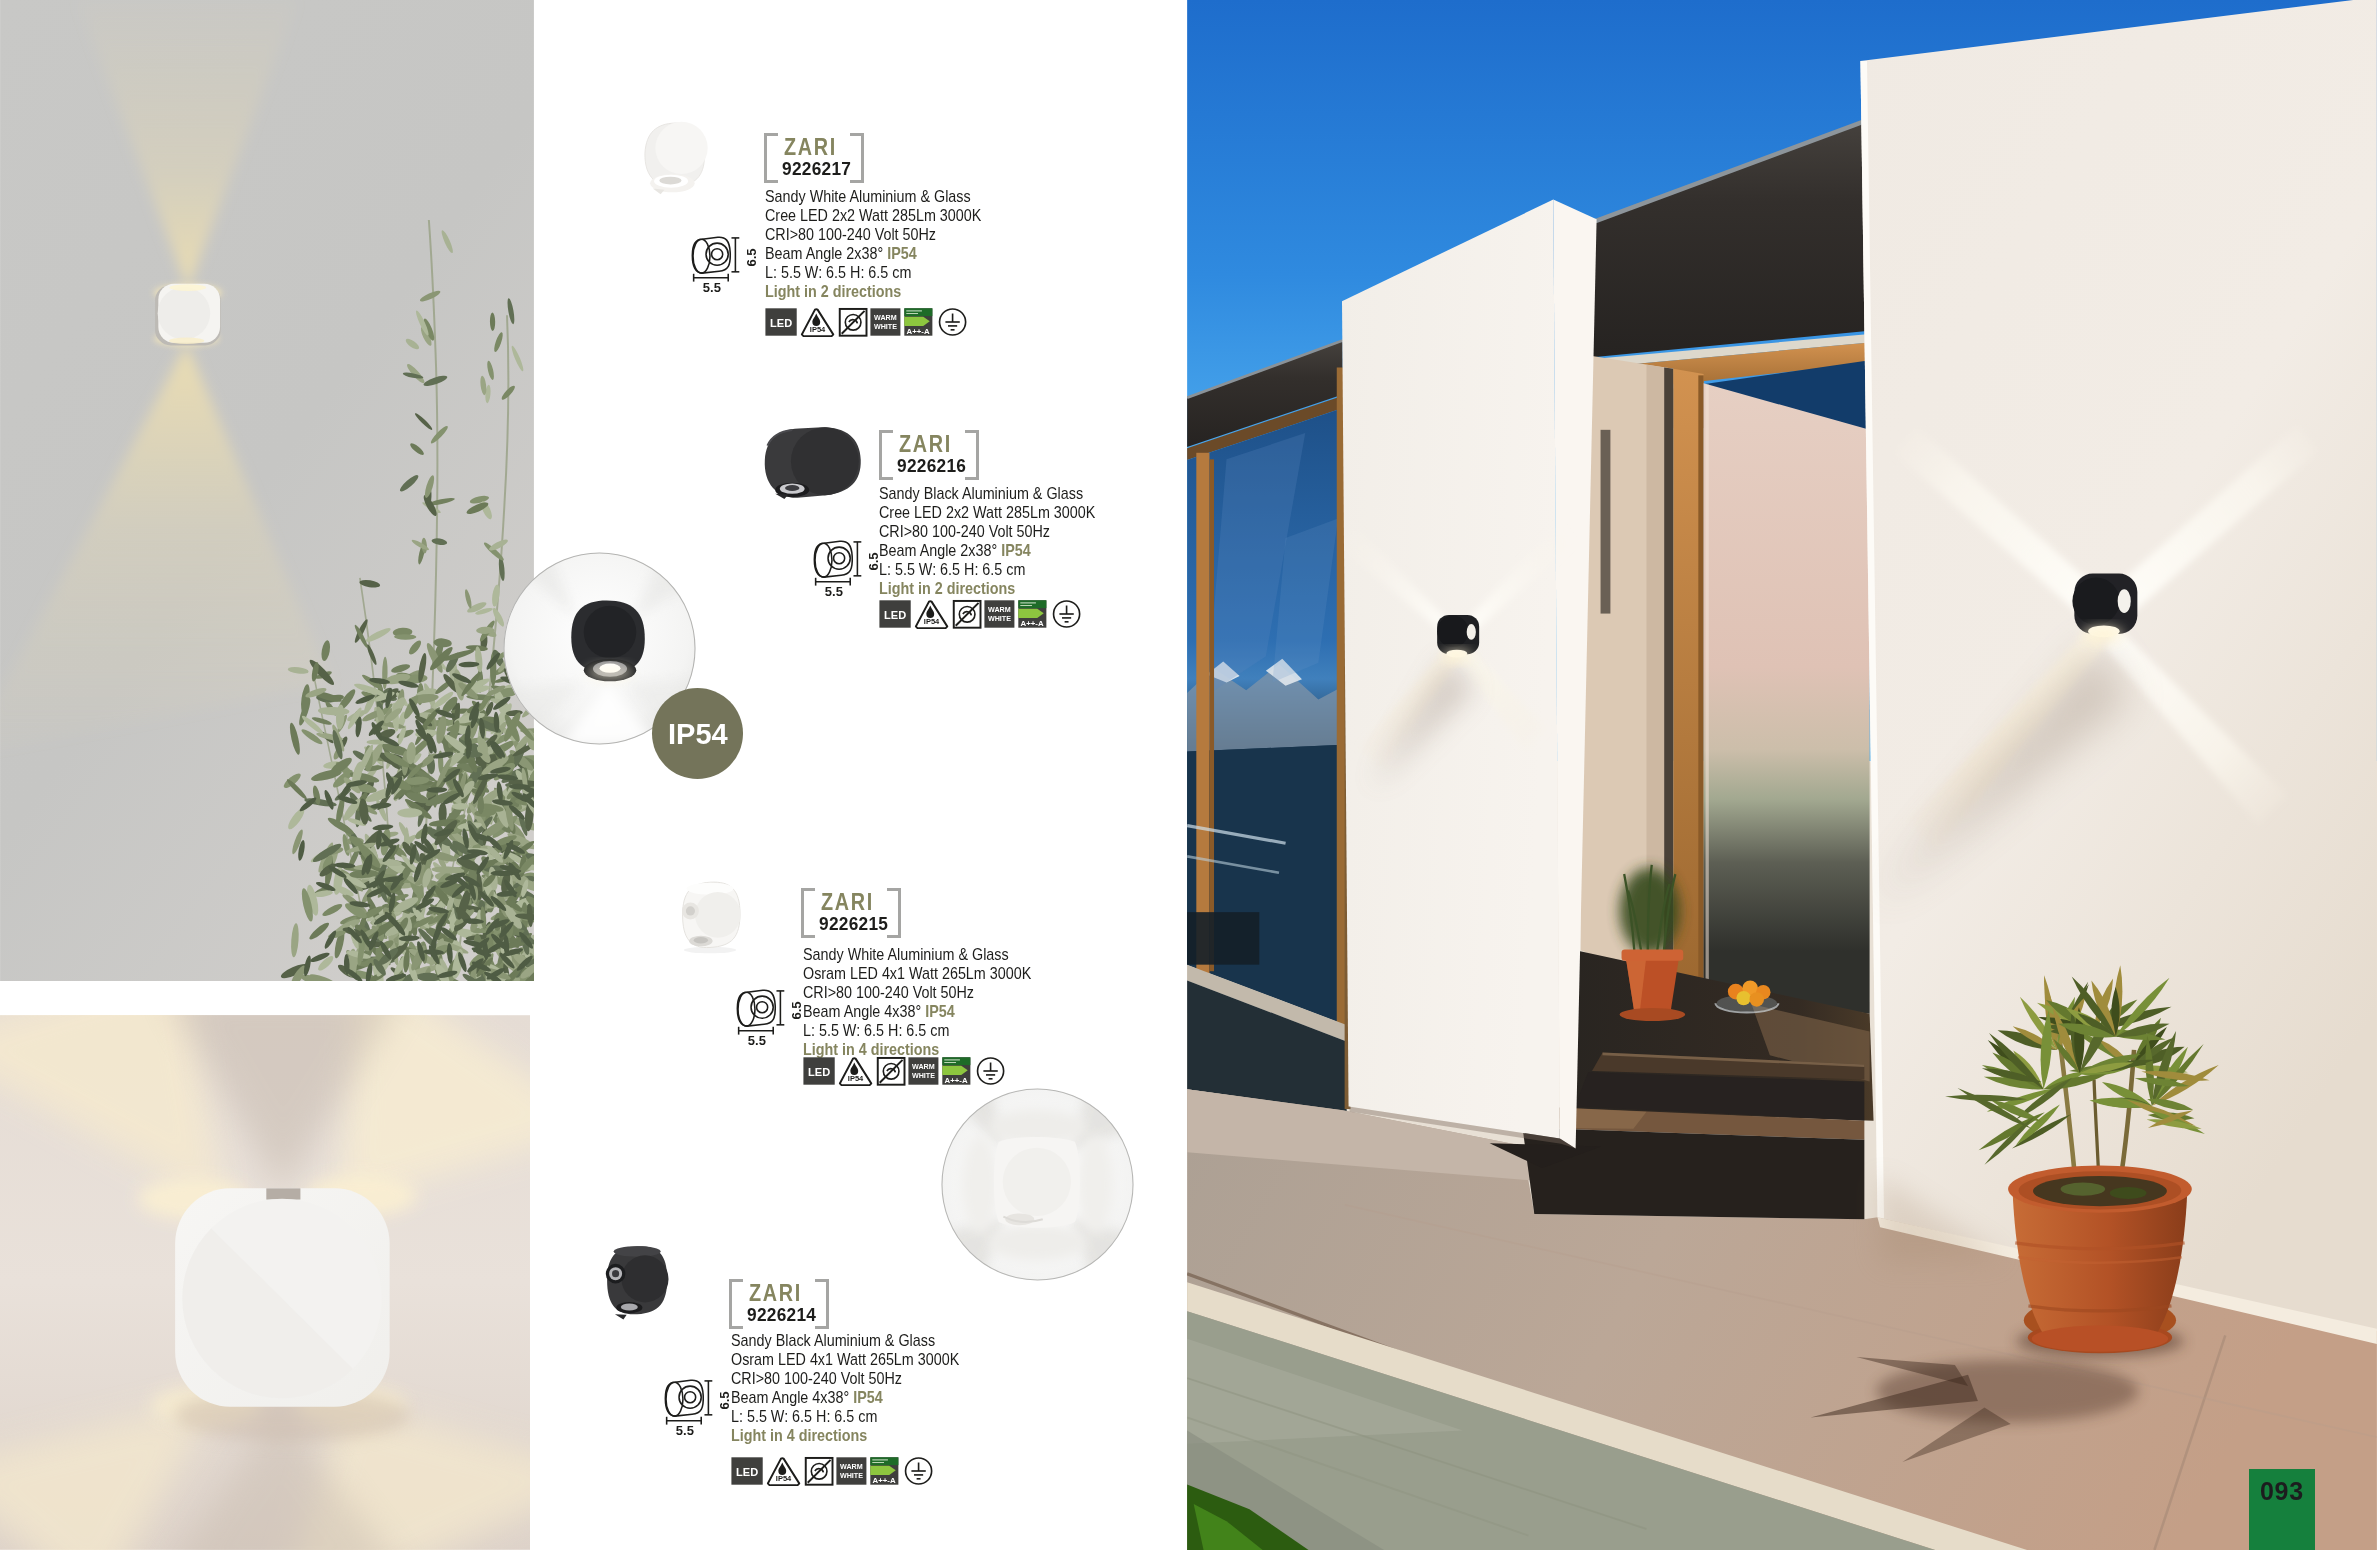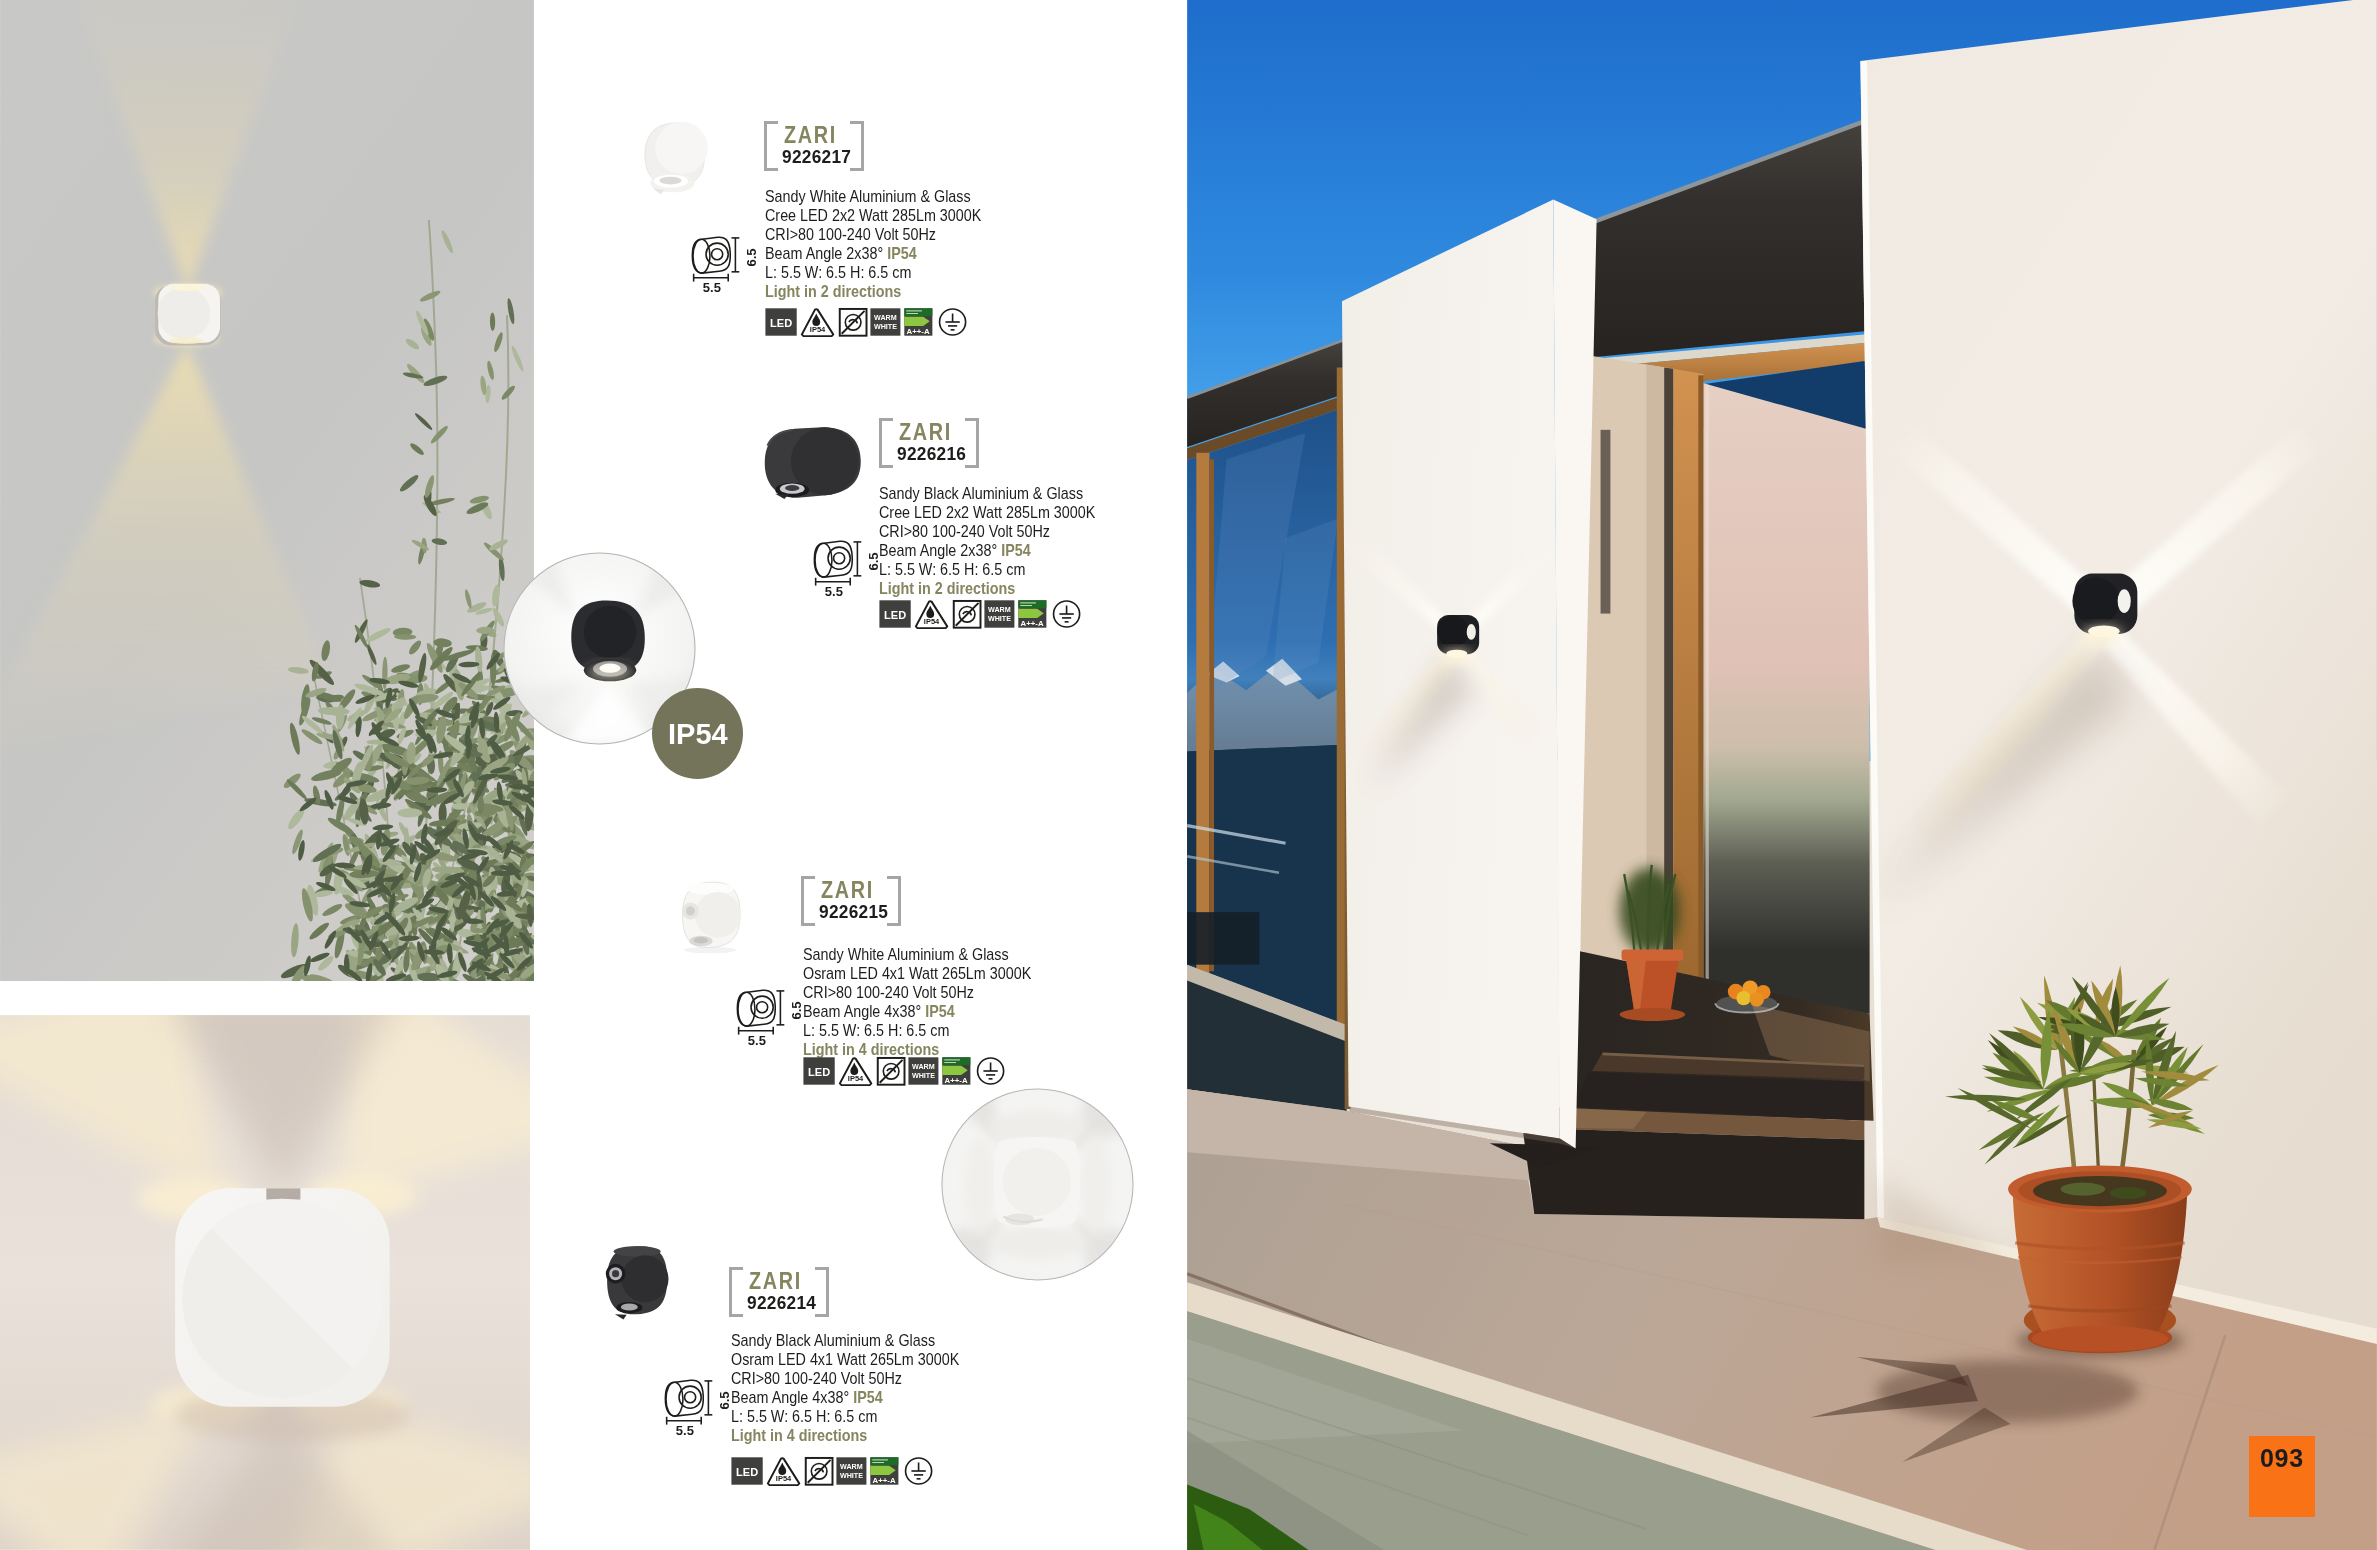--- a/index.html
+++ b/index.html
@@ -2,30 +2,30 @@
 <html style="font-size:10.5px"><head><meta charset="utf-8">
 <style>
 html,body{margin:0;padding:0;background:#fff;}
 body{width:2377px;height:1550px;position:relative;overflow:hidden;
  font-family:"Liberation Sans",sans-serif;}
 .abs{position:absolute;}
 *{-webkit-font-smoothing:antialiased;}
 .spec{position:absolute;font-size:16.4px;line-height:19px;color:#1d1d1b;
  transform:scaleX(0.875);transform-origin:0 0;white-space:nowrap;letter-spacing:0;}
 .spec b.ol{color:#85855f;font-weight:bold;}
-.hdr{position:absolute;}
+.hdr{position:absolute;margin-top:12px;}
 .hdr .name{position:absolute;left:19.7px;top:1.3px;font-size:23px;font-weight:bold;
  color:#85855f;letter-spacing:2px;transform:scaleX(0.86);transform-origin:0 0;}
 .hdr .num{position:absolute;left:18.4px;top:25px;font-size:19px;font-weight:bold;
  color:#1d1d1b;letter-spacing:0.3px;transform:scaleX(0.91);transform-origin:0 0;}
 .br{position:absolute;top:0;width:14.4px;height:100%;box-sizing:border-box;}
 .brL{left:0;border:3.3px solid #a5a5a3;border-right:none;}
 .brR{right:0;border:3.3px solid #a5a5a3;border-left:none;}
-.pagenum{position:absolute;left:2249px;top:1436px;width:66px;height:81px;
- background:#f97316;text-align:center;}
+.pagenum{position:absolute;left:2249px;top:1469px;width:66px;height:81px;
+ background:#15803d;text-align:center;}
 .pagenum span{display:inline-block;margin-top:7.9px;font-size:25px;font-weight:bold;
  color:#1c1c1e;letter-spacing:0.7px;transform:scale(1.001);}
 </style></head><body>
 
 <div class="abs" style="left:0;top:0;width:534px;height:981px;overflow:hidden;">
 <svg width="534" height="981" viewBox="0 0 813 1494">
 <defs>
  <linearGradient id="pawall" x1="0" y1="0" x2="0.75" y2="1">
   <stop offset="0" stop-color="#c8c8c6"></stop>
           <stop offset="0.55" stop-color="#c6c6c4"></stop>

